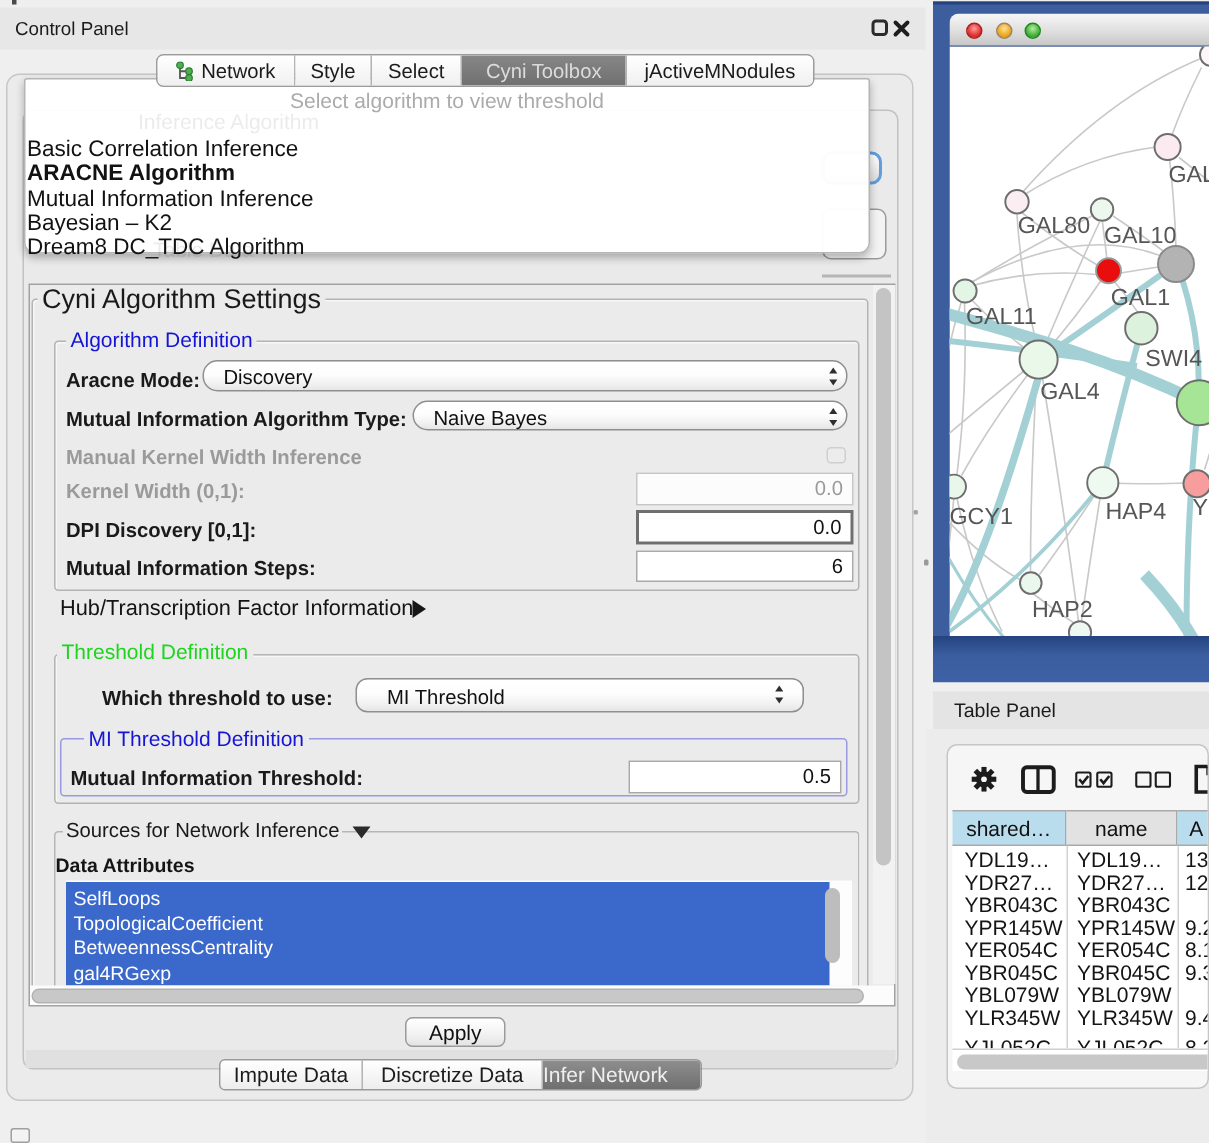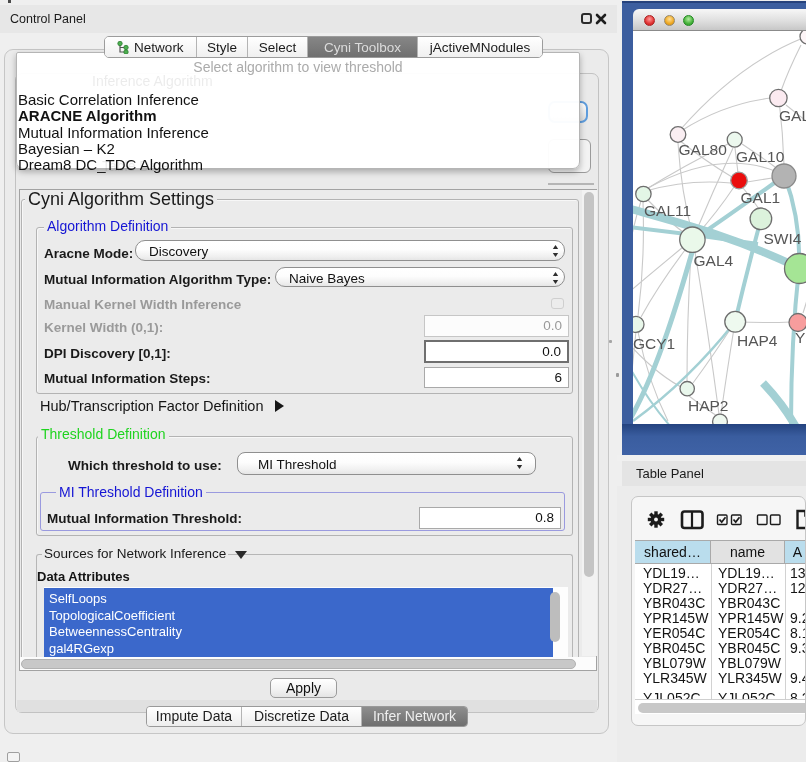--- a/index.html
+++ b/index.html
@@ -65,41 +65,41 @@
 
 <div class="abs b12" style="left:44px;top:320px;color:#9a9a9a;">Kernel Width (0,1):</div>
 <div class="fld" style="left:424px;top:315px;width:145px;height:22px;border-color:#c6c6c6;background:#fcfcfc;color:#9a9a9a;line-height:20px;">0.0</div>
 
 <div class="abs b12" style="left:44px;top:346px;">DPI Discovery [0,1]:</div>
 <div class="fld" style="left:424px;top:340px;width:145px;height:23px;border:2px solid #6f6f6f;line-height:19px;">0.0</div>
 
 <div class="abs b12" style="left:44px;top:371px;">Mutual Information Steps:</div>
 <div class="fld" style="left:424px;top:367px;width:145px;height:21px;line-height:19px;">6</div>
 
-<div class="abs" style="left:40px;top:398px;font-size:14.5px;color:#141414;">Hub/Transcription Factor Definition</div>
+<div class="abs" style="left:40px;top:398px;font-size:14.5px;color:#141414;">Hub/Transcription Factor Information</div>
 <svg class="abs" style="left:273px;top:399px;" width="12" height="14" viewBox="0 0 12 14">
     <path d="M2 1 L11 7 L2 13 Z" fill="#161616"></path>
   </svg>
 
 <div class="abs" style="left:36px;top:436px;width:537px;height:100px;border:1px solid #b3b3b3;border-radius:3px;box-shadow:inset 1px 1px 0 #f7f7f7;"></div>
 <div class="abs" style="left:38px;top:428px;font-size:14px;color:#1fd41f;background:#ebebeb;padding:0 3px;line-height:13px;">Threshold Definition</div>
 
 <div class="abs b12" style="left:68px;top:458px;">Which threshold to use:</div>
 <div class="combo" style="left:237px;top:452px;width:299px;height:23px;border-radius:8px;">
   <span style="position:absolute;left:20px;top:4px;">MI Threshold</span>
   <svg class="ar" style="right:12px;" width="7" height="14" viewBox="0 0 7 14">
       <path d="M3.5 1 L6.2 5 L0.8 5 Z" fill="#2e2e2e"></path>
       <path d="M3.5 13 L6.2 9 L0.8 9 Z" fill="#2e2e2e"></path>
     </svg>
 </div>
 
 <div class="abs" style="left:40px;top:492px;width:525px;height:39px;border:1px solid #9a9adf;border-radius:3px;"></div>
 <div class="abs" style="left:44px;top:486px;font-size:14px;color:#1515d4;background:#ebebeb;padding:0 3px;line-height:13px;margin-left:12px;">MI Threshold Definition</div>
 <div class="abs b12" style="left:47px;top:511px;">Mutual Information Threshold:</div>
-<div class="fld" style="left:419px;top:507px;width:142px;height:22px;line-height:20px;">0.8</div>
+<div class="fld" style="left:419px;top:507px;width:142px;height:22px;line-height:20px;">0.5</div>
 
 <div class="abs" style="left:36px;top:554px;width:537px;height:116px;border:1px solid #b6b6b6;border-top-left-radius:3px;border-top-right-radius:3px;border-bottom:none;"></div>
 <div class="abs" style="left:42px;top:547px;font-size:13.5px;color:#1a1a1a;background:#ebebeb;padding:0 2px;line-height:13px;">Sources for Network Inference</div>
 <svg class="abs" style="left:234px;top:550px;" width="14" height="10" viewBox="0 0 14 10">
     <path d="M1 1 L13 1 L7 9 Z" fill="#2a2a2a"></path>
   </svg>
 <div class="abs" style="left:37px;top:569px;font-size:13px;font-weight:bold;color:#141414;">Data Attributes</div>
 
 <div class="abs" style="left:44px;top:587px;width:524px;height:70px;background:#fdfdfd;"></div>
 <div class="abs" style="left:44px;top:588px;width:509px;height:69px;background:#3b68cb;color:#fff;font-size:13px;">
@@ -115,21 +115,21 @@
 
 <div class="abs" style="left:582px;top:190px;width:15px;height:466px;background:#f2f2f2;"></div>
 <div class="abs" style="left:584px;top:192px;width:10px;height:385px;background:#c4c4c4;border-radius:5px;"></div>
 
 <div class="abs" style="left:17px;top:700px;width:580px;height:12px;background:#e0e0e0;"></div>
 <div class="abs" style="left:270px;top:678px;width:67px;height:20px;border:1px solid #9b9b9b;border-radius:5px;background:linear-gradient(180deg,#ffffff,#f3f3f3 55%,#e4e4e4);font-size:14px;color:#111;text-align:center;line-height:18px;">Apply</div>
 
 <div class="abs" style="left:146px;top:706px;width:322px;height:21px;border:1px solid #999;border-radius:4px;overflow:hidden;display:flex;font-size:14px;color:#1c1c1c;">
   <div style="width:95px;background:linear-gradient(180deg,#fff,#ededed);text-align:center;line-height:19px;border-right:1px solid #b4b4b4;">Impute Data</div>
   <div style="width:120px;background:linear-gradient(180deg,#fff,#ededed);text-align:center;line-height:19px;border-right:1px solid #b4b4b4;">Discretize Data</div>
-  <div style="flex:1;background:linear-gradient(180deg,#8e8e8e,#6f6f6f);color:#efefef;text-align:center;line-height:19px;">Infer Network</div>
+  <div style="flex:1;background:linear-gradient(180deg,#8e8e8e,#6f6f6f);color:#efefef;text-align:left;line-height:19px;">Infer Network</div>
 </div>
 
 <div class="abs" style="left:88px;top:36px;width:439px;height:22px;border:1px solid #9c9c9c;border-radius:5px;overflow:hidden;display:flex;font-size:13.5px;color:#1b1b1b;z-index:6;margin-left:16px;">
   <div style="width:92px;background:linear-gradient(180deg,#fff,#f0f0f0);line-height:21px;border-right:1px solid #b4b4b4;text-align:center;">
     <svg width="13" height="13" viewBox="0 0 13 13" style="vertical-align:-2px;">
         <path d="M3 3 V11 H8.5 M3 6.5 H8.5" stroke="#555" stroke-width="1.2" fill="none"></path>
         <circle cx="3" cy="2.5" r="2.2" fill="#4caf50" stroke="#2e7d32" stroke-width="0.8"></circle>
         <circle cx="9" cy="6.5" r="2.2" fill="#4caf50" stroke="#2e7d32" stroke-width="0.8"></circle>
         <circle cx="9" cy="11" r="2.2" fill="#4caf50" stroke="#2e7d32" stroke-width="0.8"></circle>
       </svg>

